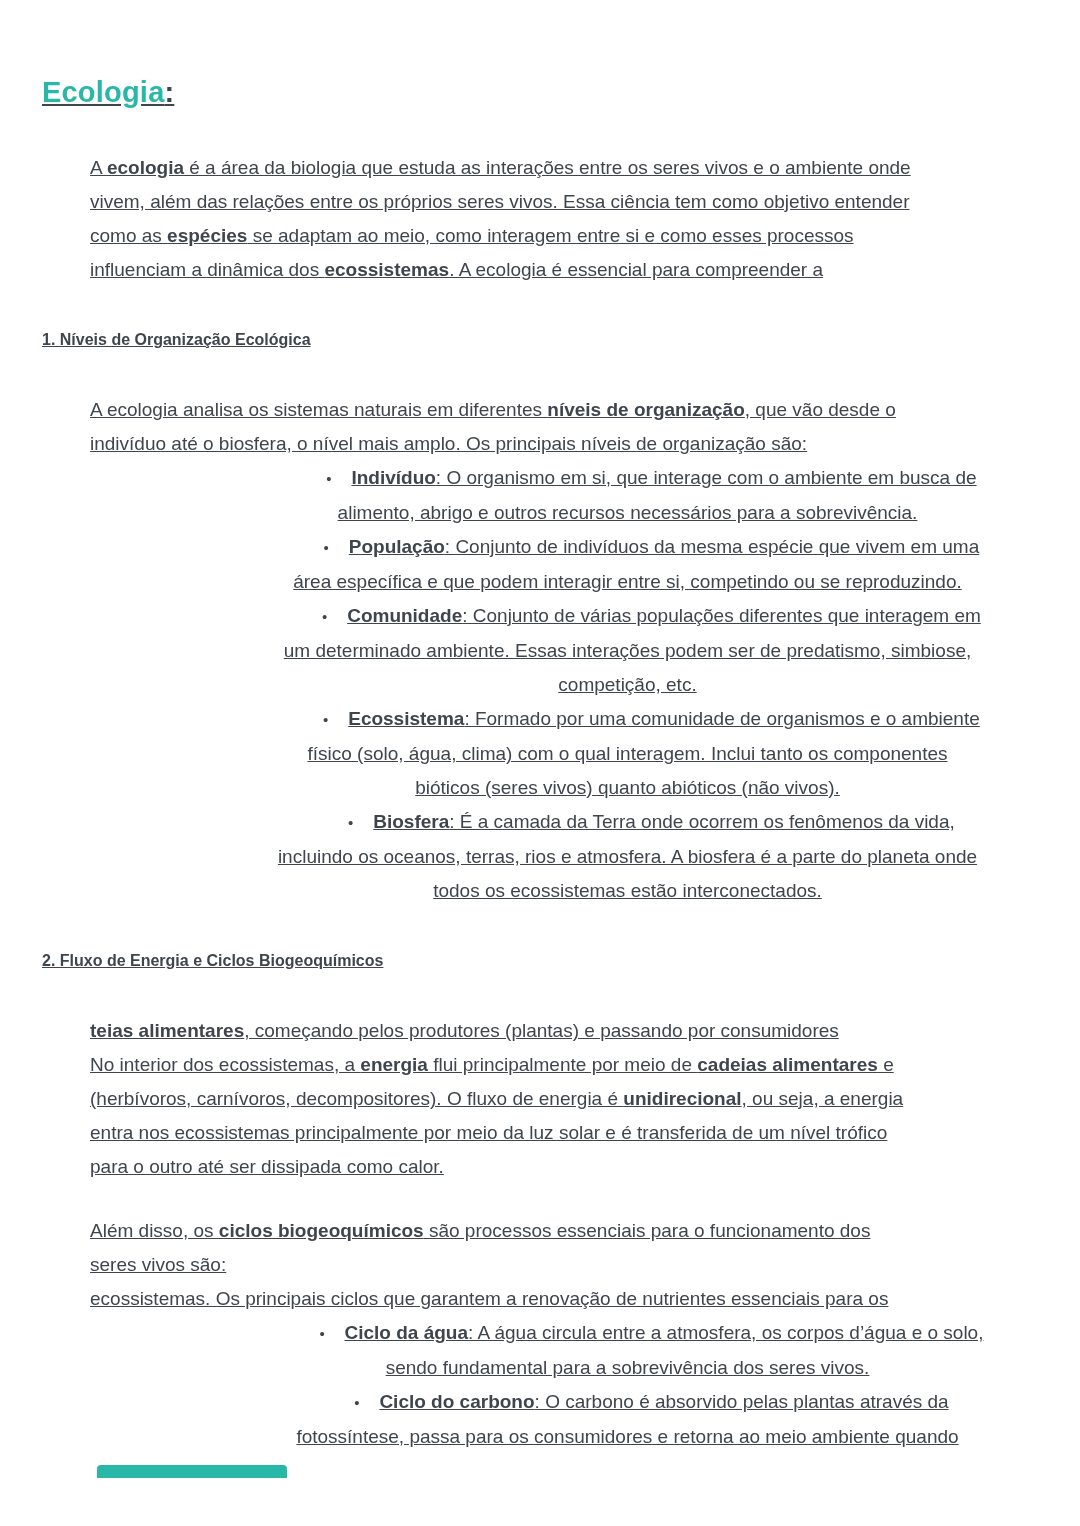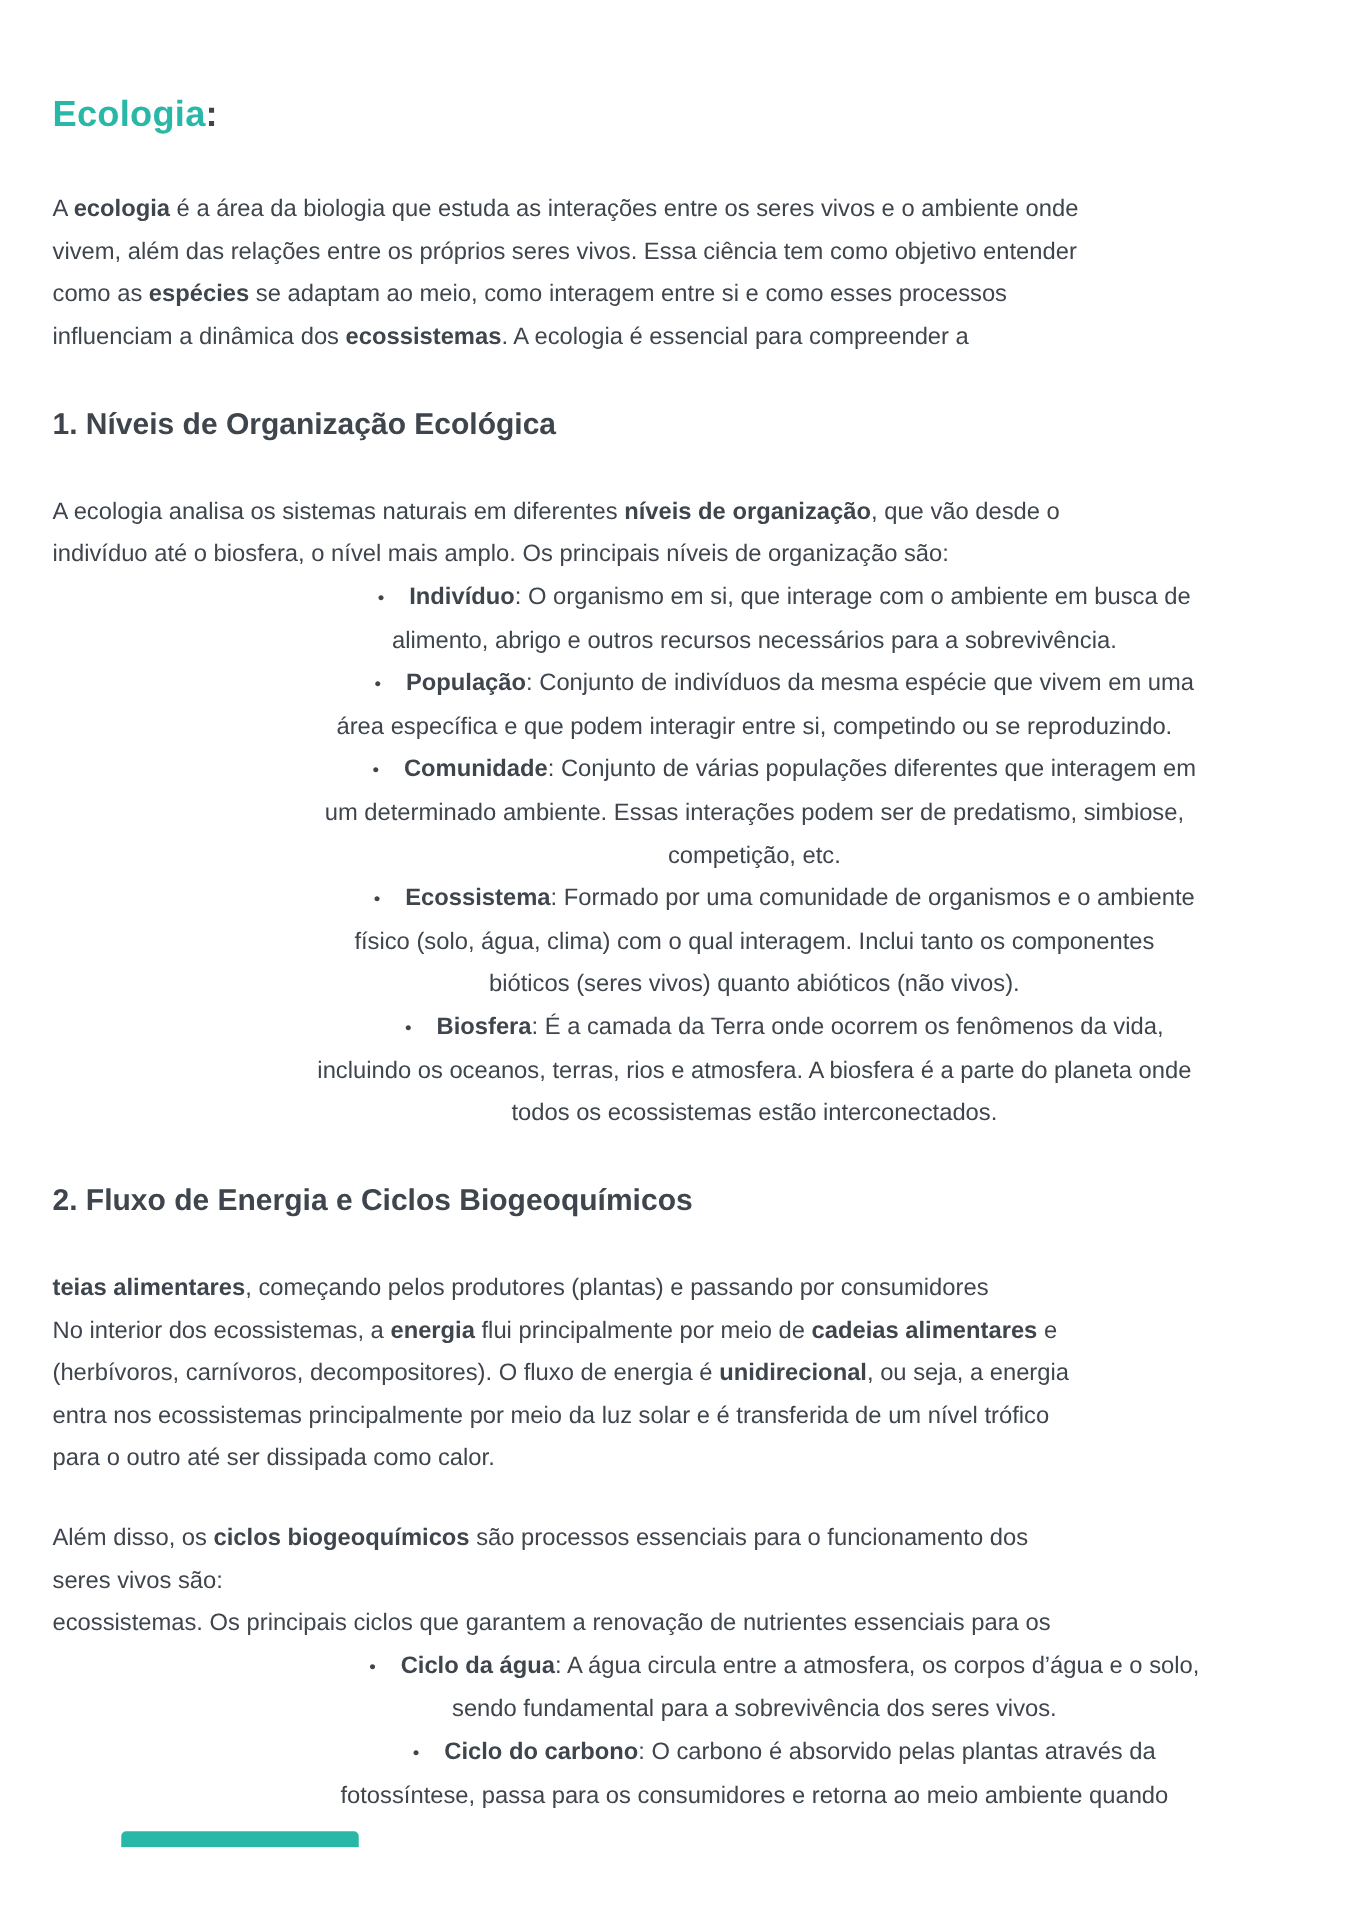--- a/index.html
+++ b/index.html
@@ -6,27 +6,28 @@
   html,body{margin:0;padding:0;background:#ffffff;}
   .page{
     position:relative;
     width:1080px;height:1478px;
     box-sizing:border-box;
     padding:75px 45px 0 42px;
     background:#ffffff;
     font-family:"Liberation Sans",sans-serif;
     color:var(--ink);
     overflow:hidden;
+    text-decoration:underline;
   }
   .title{margin:0 0 41px;font-size:29px;line-height:35px;font-weight:700;letter-spacing:.2px;}
   .title .accent{color:var(--accent);}
-  .h2{font-size:24px;line-height:34px;font-weight:700;margin:36px 0;}
+  .h2{font-size:16px;line-height:34px;font-weight:700;margin:36px 0;}
   .para{margin:0 0 30px;}
   .para.tight{margin-bottom:0;}
-  .line{font-size:19px;line-height:34px;white-space:pre;}
+  .line{font-size:19px;line-height:34px;white-space:pre;margin-left:48px;}
   b{font-weight:700;}
   .bullets{margin:0 0 30px;}
   .bullets .line{padding-left:130px;text-align:center;}
   .bullets .line.bfirst{padding-left:158px;}
   .bullet-dot{display:inline-block;width:45px;font-size:15px;}
   .partial-bar{
     position:absolute;left:97px;bottom:0;width:190px;height:13px;
     background:var(--accent);border-radius:4px 4px 0 0;
   }
 </style>

